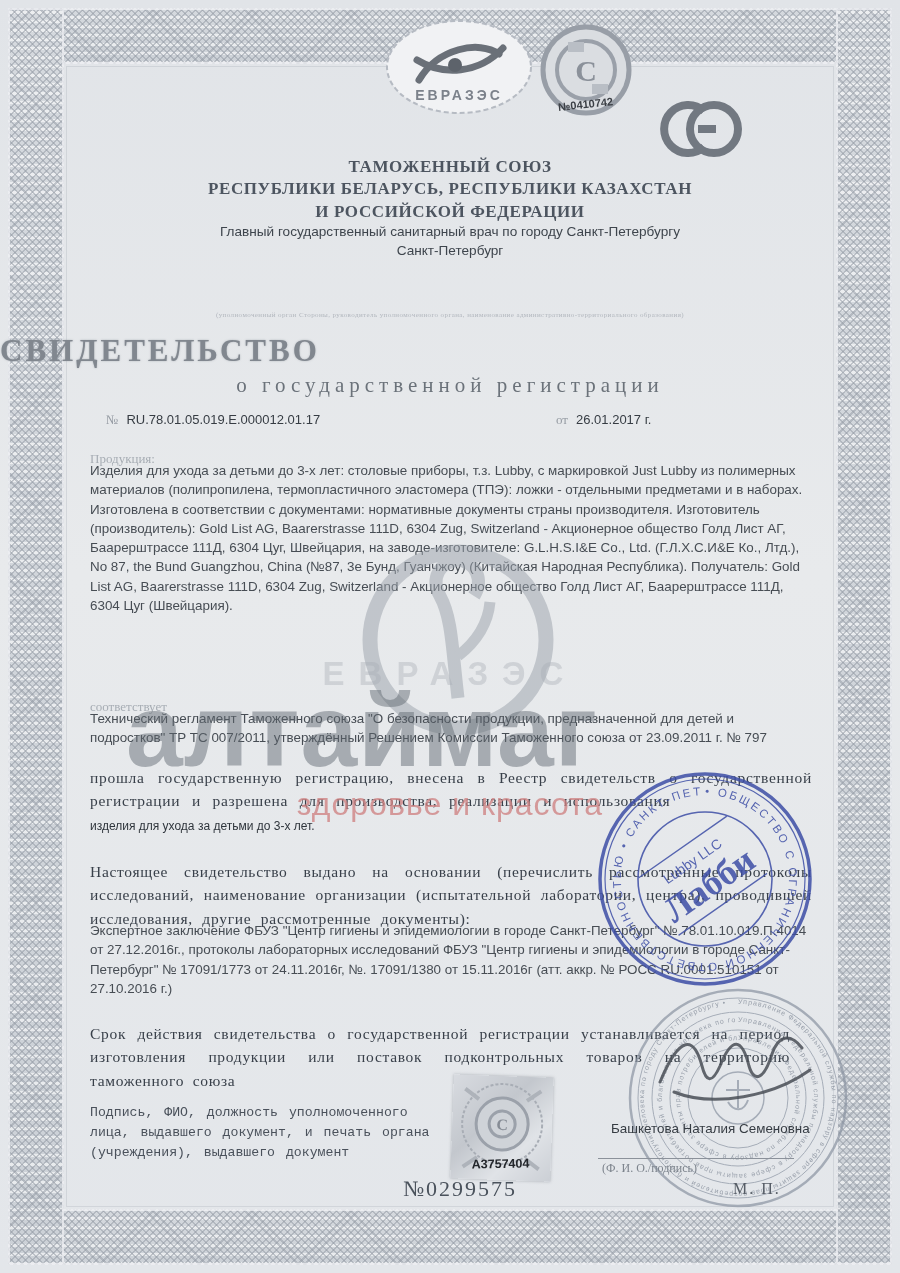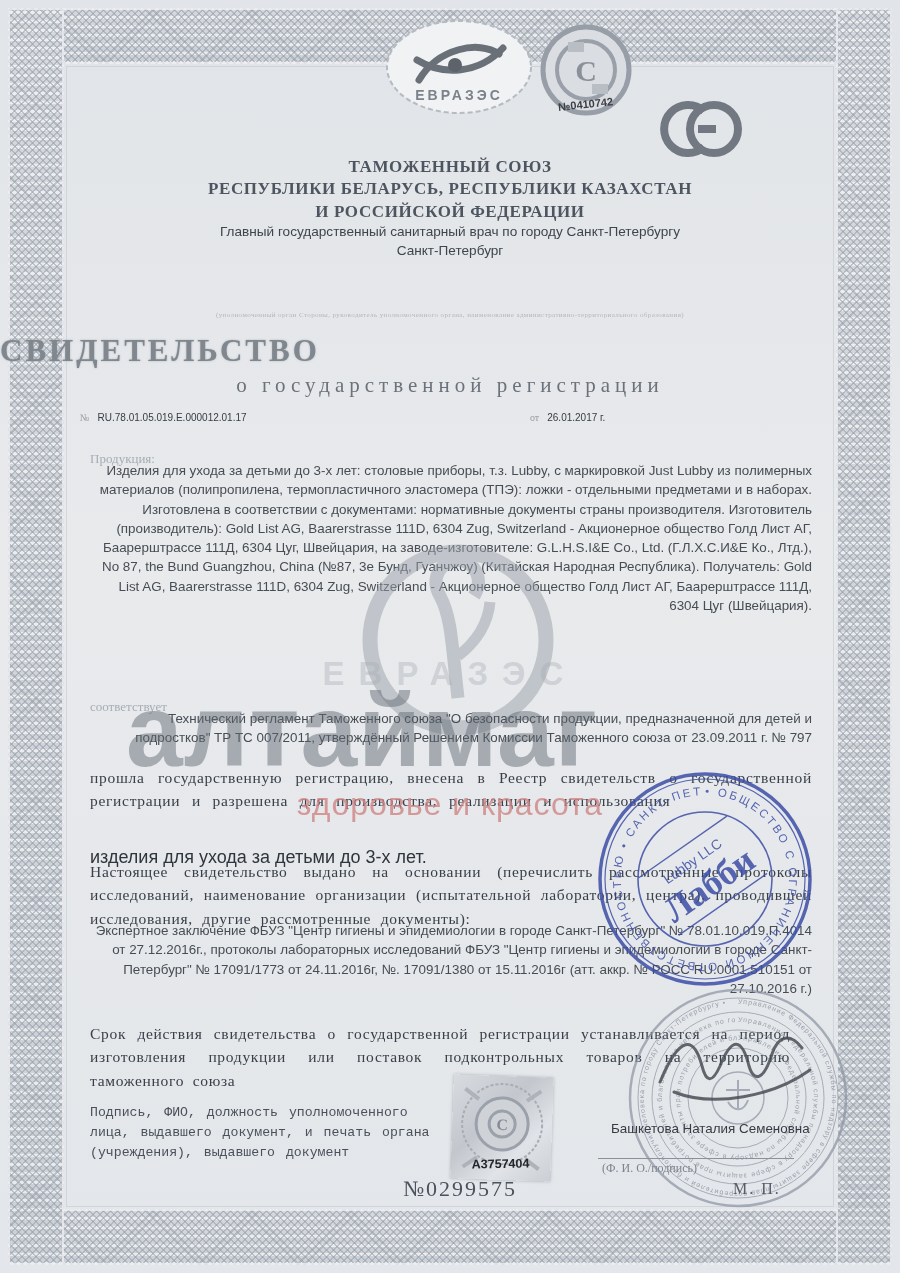--- a/index.html
+++ b/index.html
@@ -32,31 +32,31 @@
     letter-spacing:.6px;color:#4d5560;line-height:1.32;}
   .hdr .small{font-size:13.6px;color:#3e454d;line-height:1.38;}
   .tiny-note{color:#b2b7be;font-size:7px;letter-spacing:.4px;text-align:center;
     left:70px;right:70px;z-index:2;font-family:"Liberation Serif",serif;}
   .title{top:333px;left:0;right:0;z-index:2;
     font-family:"Liberation Serif",serif;font-weight:bold;font-size:31px;
     letter-spacing:3px;color:#81878f;text-shadow:0 0 2px rgba(130,136,144,.55);}
   .subtitle{top:373px;left:0;right:0;text-align:center;z-index:2;
     font-family:"Liberation Serif",serif;font-size:21px;letter-spacing:5px;color:#6b727a;}
 
-  .numrow{top:412px;left:80px;width:722px;z-index:2;font-size:10px;color:#363c43;}
+  .numrow{top:412px;left:106px;width:722px;z-index:2;font-size:13px;color:#363c43;}
   .numrow .lbl{font-family:"Liberation Serif",serif;color:#959ba3;margin-right:8px;}
   .numrow .date-group{position:absolute;left:450px;top:0;}
 
   .gray-label{font-family:"Liberation Serif",serif;font-size:13px;color:#a7adb4;z-index:2;}
-  .body-sans{font-size:13.4px;line-height:1.44;color:#474d54;z-index:2;width:722px;left:90px;text-align:right;}
+  .body-sans{font-size:13.4px;line-height:1.44;color:#474d54;z-index:2;width:722px;left:90px;}
   .body-serif{font-family:"Liberation Serif",serif;font-size:15.5px;line-height:1.5;
     color:#39404a;z-index:2;width:722px;left:90px;text-align:justify;
     letter-spacing:.7px;word-spacing:7px;}
 
-  .prod-short{top:819px;left:90px;font-size:18px;color:#2f353c;z-index:2;margin-top:28px;}
+  .prod-short{top:819px;left:90px;font-size:12px;color:#2f353c;z-index:2;}
 
   
   .wm-emblem{left:356px;top:538px;z-index:2;opacity:.5;}
   .wm-evrazes-text{top:655px;left:0;right:0;text-align:center;z-index:2;
     font-weight:bold;font-size:33px;letter-spacing:14px;color:rgba(165,171,180,.38);}
   .wm-brand{left:126px;top:680px;z-index:5;font-weight:bold;font-size:102px;
     letter-spacing:1px;color:rgba(96,104,113,.48);line-height:1;}
   .wm-brand-sub{top:786px;left:0;right:0;text-align:center;z-index:5;
     font-size:32px;letter-spacing:1px;color:rgba(206,130,130,.78);}
 

